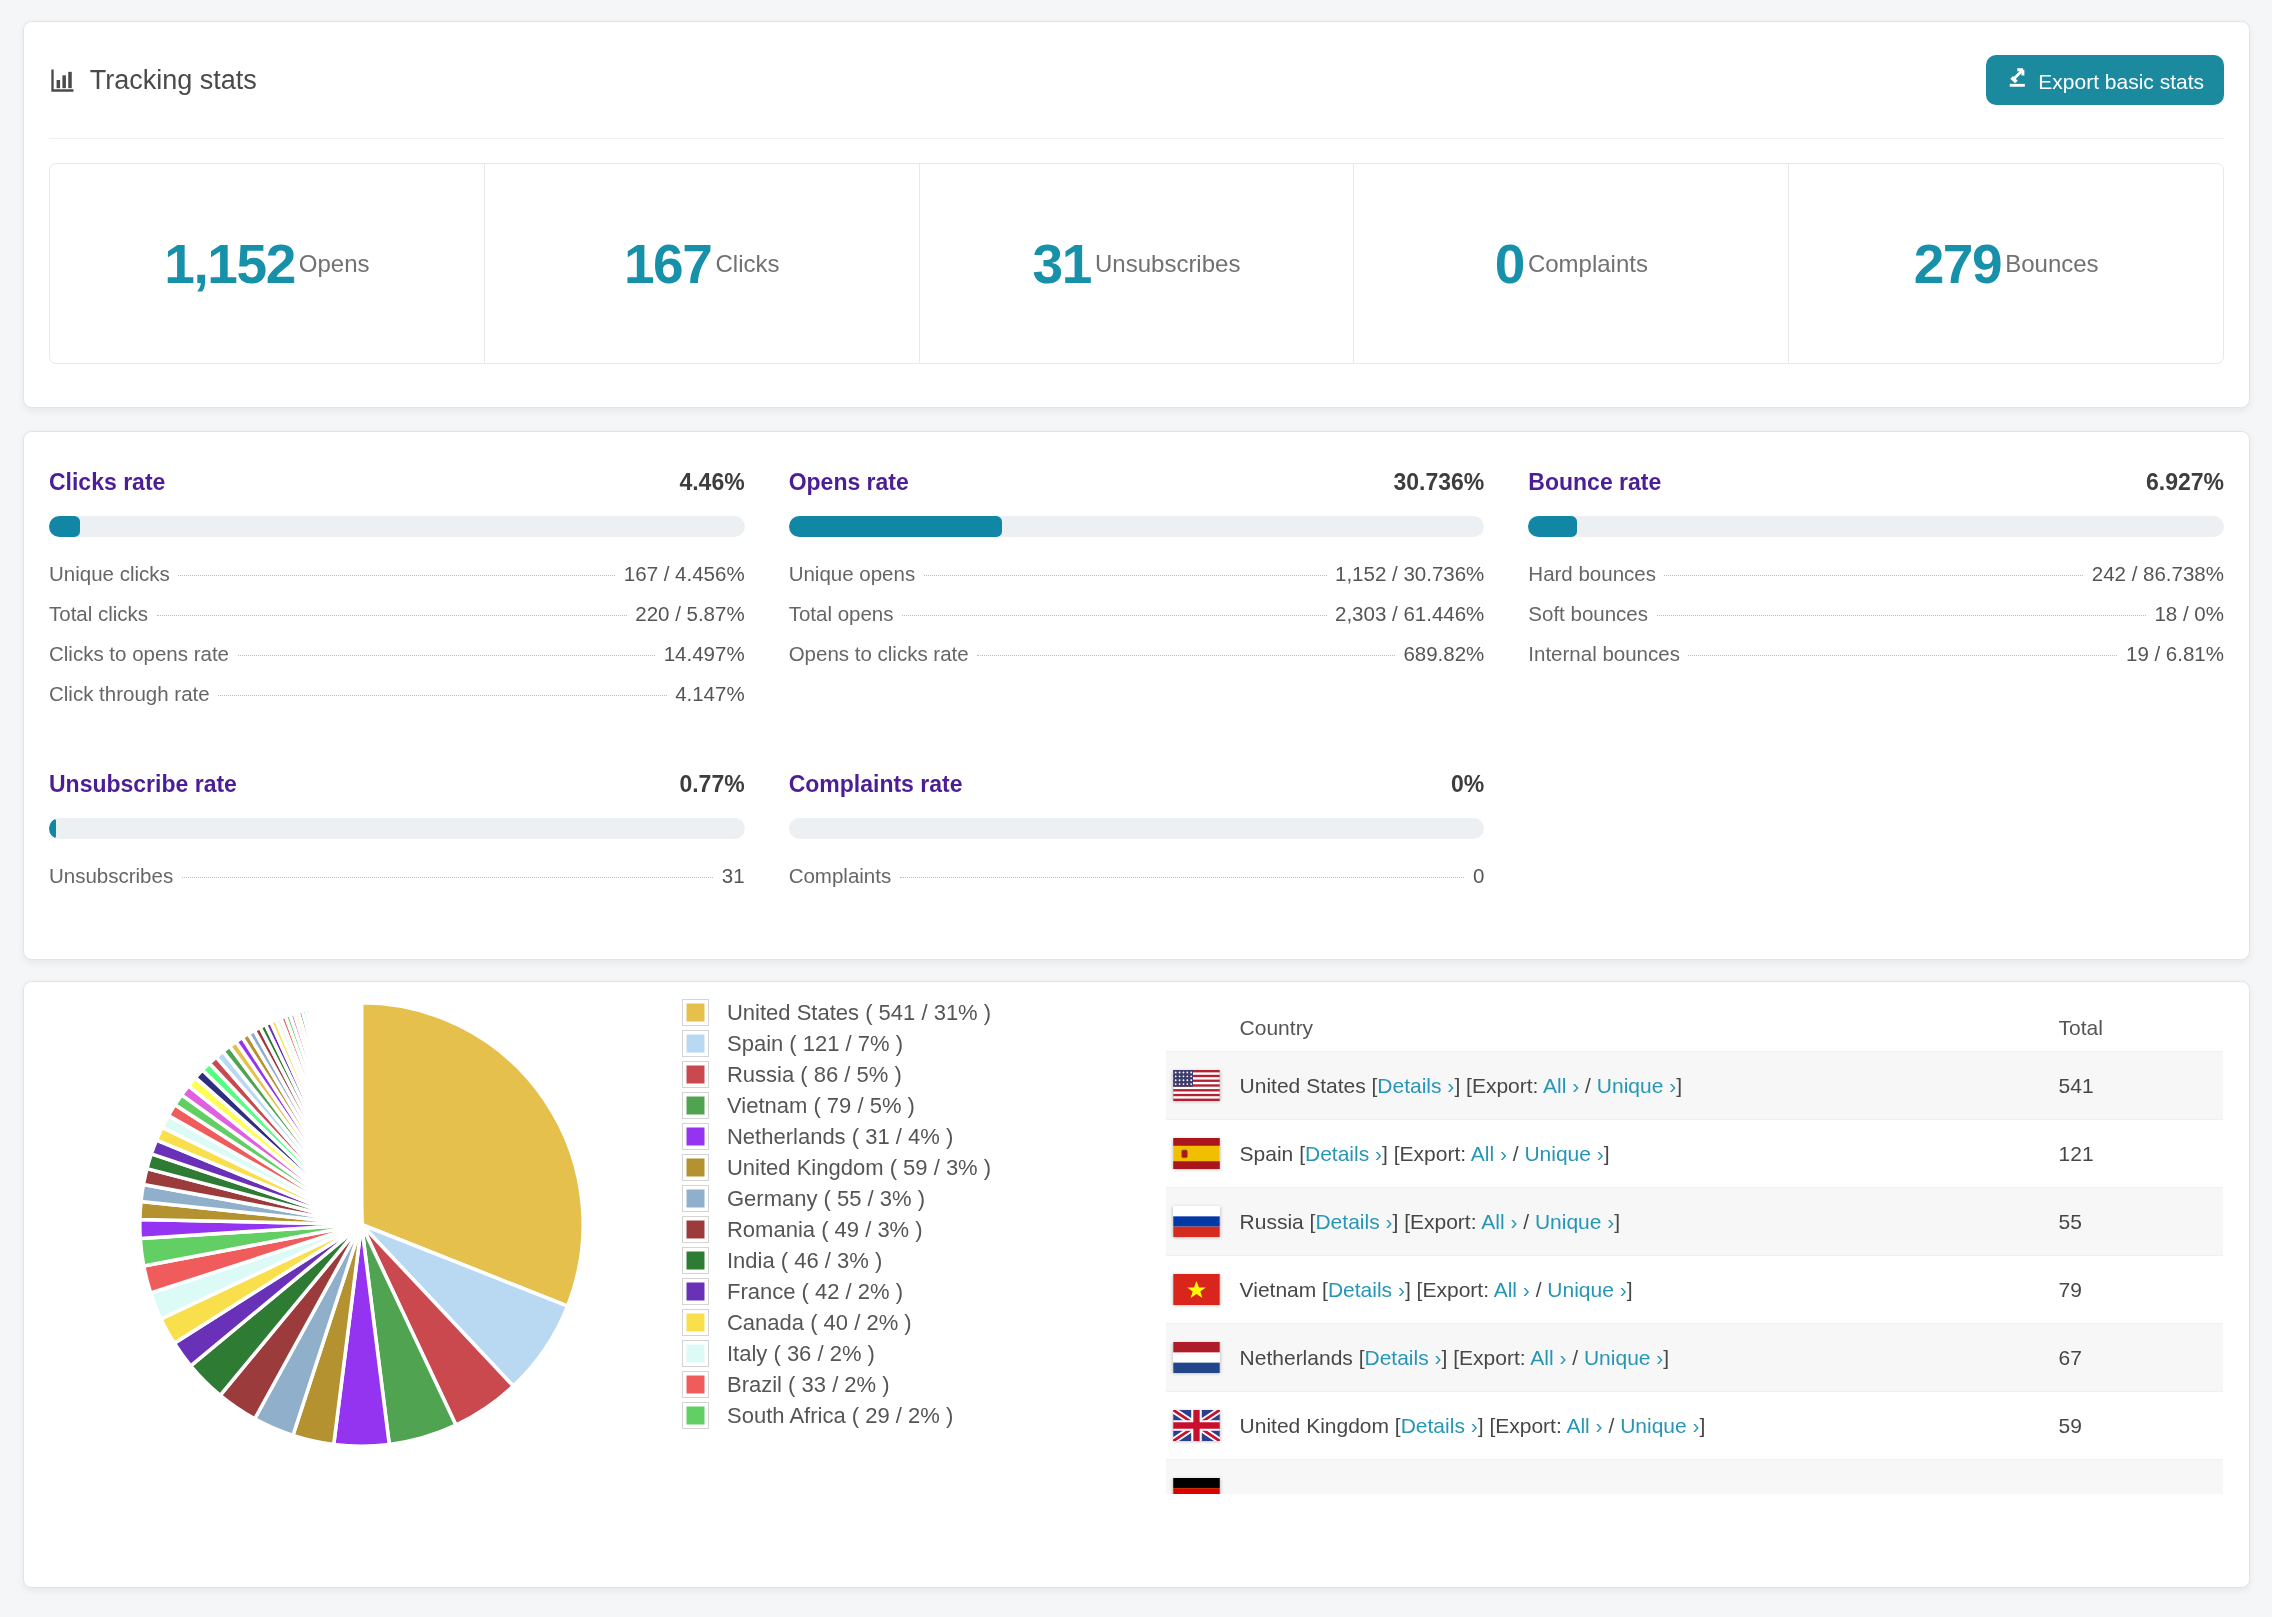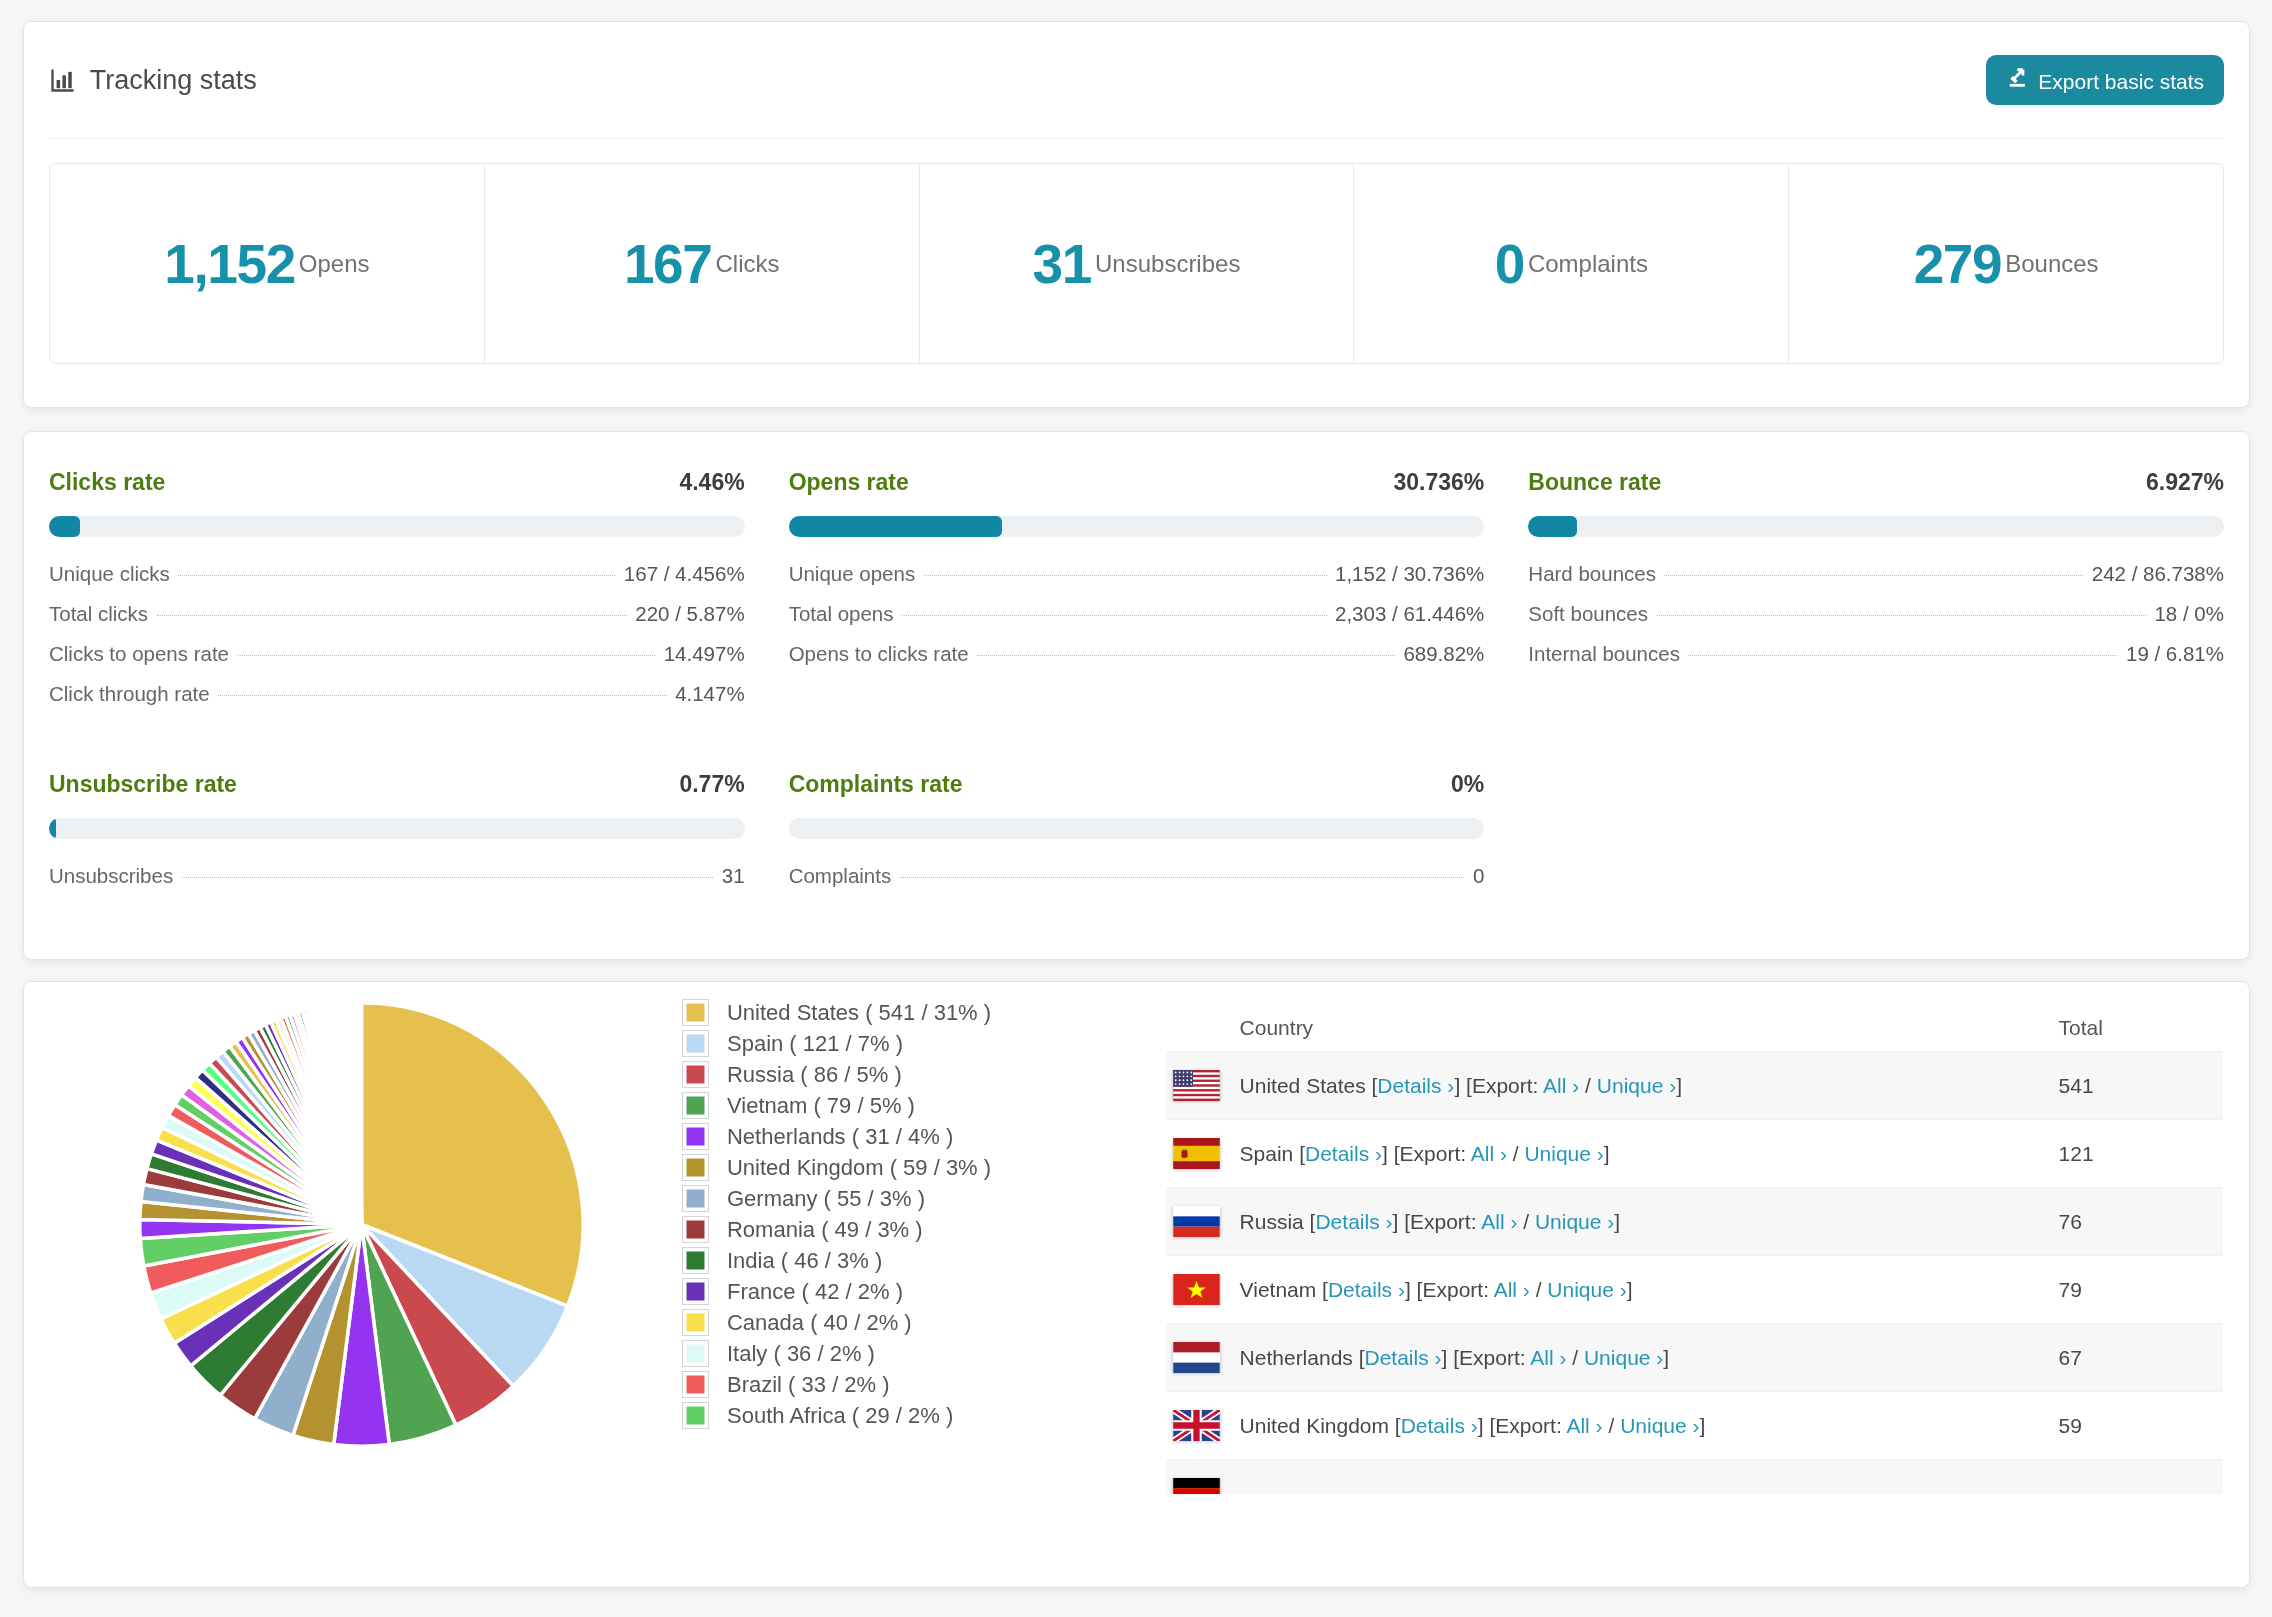--- a/index.html
+++ b/index.html
@@ -37,21 +37,21 @@
     display:flex;
   }
   .stat-cell{flex:1;display:flex;flex-direction:row;align-items:center;justify-content:center;gap:4px;}
   .stat-cell + .stat-cell{border-left:1.4px solid #e8e8ea;}
   .stat-value{font-size:55px;font-weight:700;color:#1791a9;letter-spacing:-1.4px;}
   .stat-label{font-size:24px;color:#717171;}
   
   #card-rates{margin-top:22.6px;height:529px;padding:37px 25.4px;}
   .rates-grid{display:grid;grid-template-columns:repeat(3,1fr);column-gap:44px;row-gap:49px;}
   .rate-title-row{display:flex;justify-content:space-between;align-items:baseline;}
-  .rate-title{font-size:23px;font-weight:700;color:#4d7c0f;}
+  .rate-title{font-size:23px;font-weight:700;color:#4c1d95;}
   .rate-value{font-size:23px;font-weight:700;color:#3d3d3d;}
   .bar-track{margin-top:20px;height:21px;background:#edf0f2;border-radius:10.6px;overflow:hidden;}
   .bar-fill{height:100%;background:#1187a5;border-radius:5.6px;}
   .rate-rows{margin-top:25.4px;}
   .detail-row{display:flex;align-items:baseline;font-size:20.5px;height:40px;}
   .detail-label{color:#666;white-space:nowrap;}
   .detail-leader{flex:1;border-bottom:1.4px dotted #bdbdbd;margin:0 8.5px;transform:translateY(-5px);}
   .detail-value{color:#555;white-space:nowrap;}
   
   #card-geo{margin-top:21px;height:607px;padding:0 25.4px;overflow:hidden;position:relative;}
@@ -437,21 +437,21 @@
           </div>
           <div class="tbl-row odd">
             <span class="flag">
               <svg width="47" height="31" viewBox="0 0 66 44">
                 <rect width="66" height="44" fill="#fff"></rect>
                 <rect y="14.7" width="66" height="14.6" fill="#0039A6"></rect>
                 <rect y="29.3" width="66" height="14.7" fill="#D52B1E"></rect>
               </svg>
             </span>
             <span class="col-country">Russia [<a class="tlink">Details ›</a>] [Export: <a class="tlink">All ›</a><span class="tlink"> / </span><a class="tlink">Unique ›</a>]</span>
-            <span class="col-total">76</span>
+            <span class="col-total">55</span>
           </div>
           <div class="tbl-row">
             <span class="flag">
               <svg width="47" height="31" viewBox="0 0 66 44">
                 <rect width="66" height="44" fill="#DA251D"></rect>
                 <polygon points="33,10 36.5,19.2 46.3,19.2 38.4,24.9 41.4,34.2 33,28.5 24.6,34.2 27.6,24.9 19.7,19.2 29.5,19.2" fill="#FFFF00"></polygon>
               </svg>
             </span>
             <span class="col-country">Vietnam [<a class="tlink">Details ›</a>] [Export: <a class="tlink">All ›</a><span class="tlink"> / </span><a class="tlink">Unique ›</a>]</span>
             <span class="col-total">79</span>

